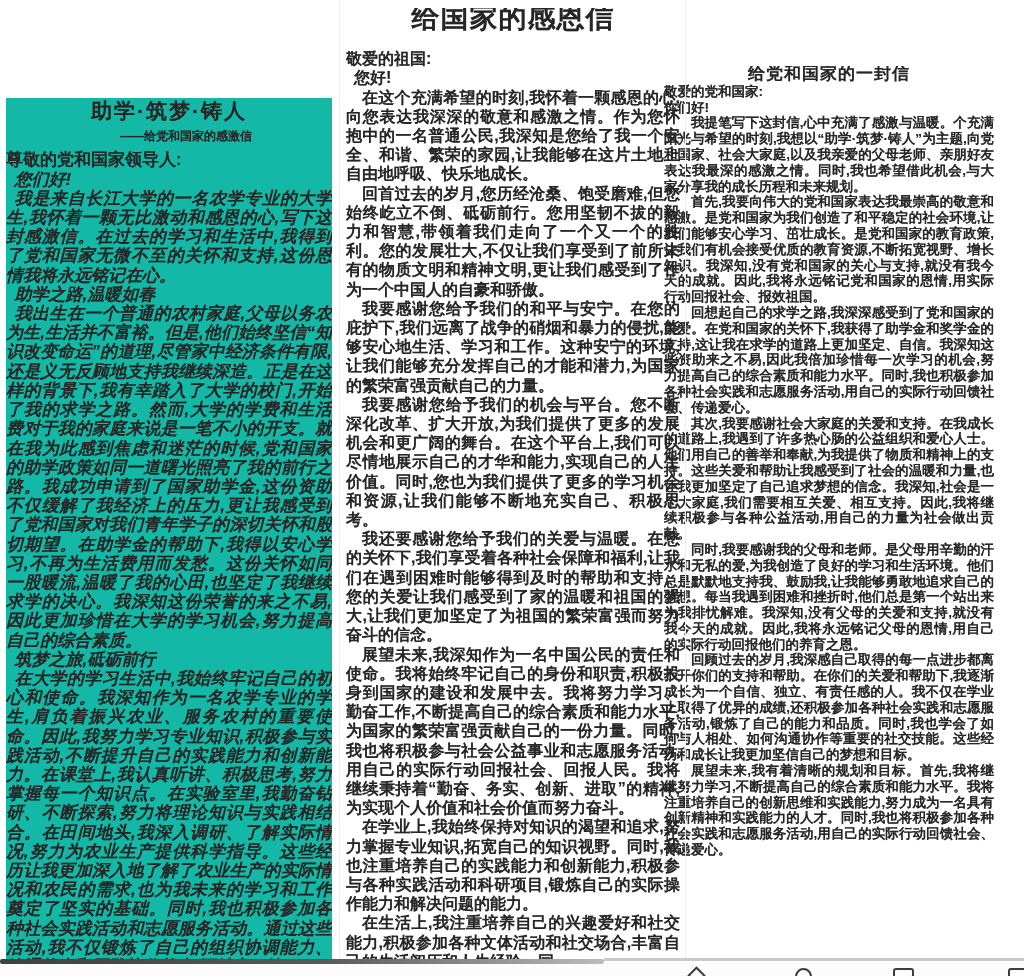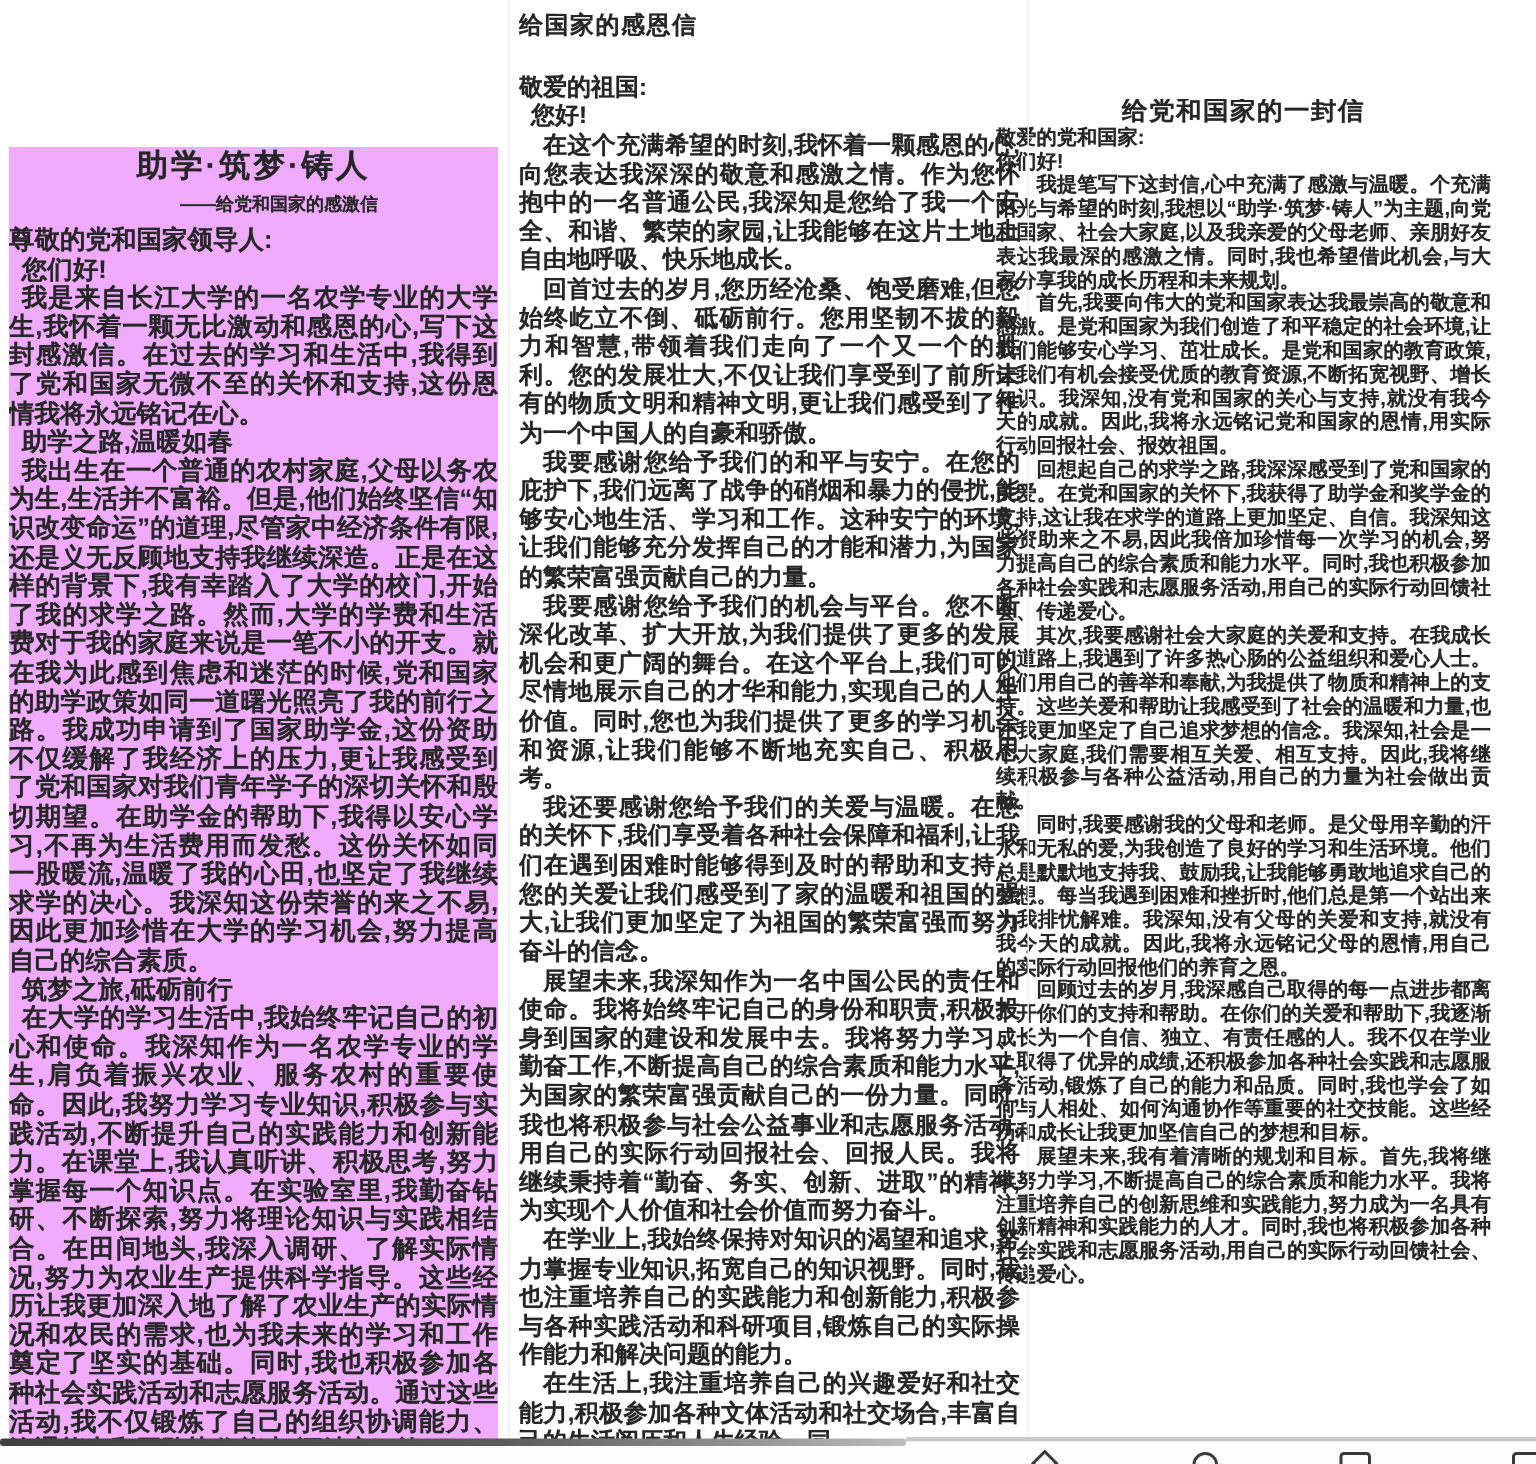--- a/index.html
+++ b/index.html
@@ -11,30 +11,30 @@
   .col{
     position:absolute;overflow:hidden;color:#262626;
     text-align:justify;text-justify:inter-ideograph;
     text-shadow:0 0 .5px rgba(40,40,40,.45);
     font-weight:600;
   }
   .col p{margin:0;}
   .divider{position:absolute;top:0;width:1px;height:960px;background:#efefef;}
   
   #col1{left:6px;top:98px;width:326px;height:864px;
-        font-size:17px;line-height:19.2px;background:#f0abfc;}
+        font-size:17px;line-height:19.2px;background:#14b8a6;}
   #col1 .title{font-size:21px;font-weight:700;text-align:center;
                letter-spacing:2px;line-height:1.25;margin:0 0 3px 0;}
   #col1 .subtitle{font-size:12px;font-weight:700;text-align:center;
                   padding-left:34px;margin:0 0 4px 0;}
-  #col1 .greeting,#col1 .heading,#col1 .para{text-indent:.5em;}
+  #col1 .greeting,#col1 .heading,#col1 .para{text-indent:.5em;font-style:italic;}
   
   #col2{left:346px;top:8px;width:334px;height:954px;
         font-size:16px;line-height:19.2px;}
-  #col2 .title{font-size:16px;font-weight:700;
+  #col2 .title{font-size:28px;font-weight:700;text-align:center;
                letter-spacing:1px;margin:0 0 22px 0;}
   #col2 .greeting{text-indent:.5em;}
   #col2 .para{text-indent:1em;}
   
   #col3{left:664px;top:66px;width:330px;height:896px;
         font-size:13.5px;line-height:15.8px;}
   #col3 .title{font-size:17px;font-weight:700;text-align:center;
                letter-spacing:1px;margin:0 0 2px 0;}
   #col3 .para{text-indent:2em;}
   

